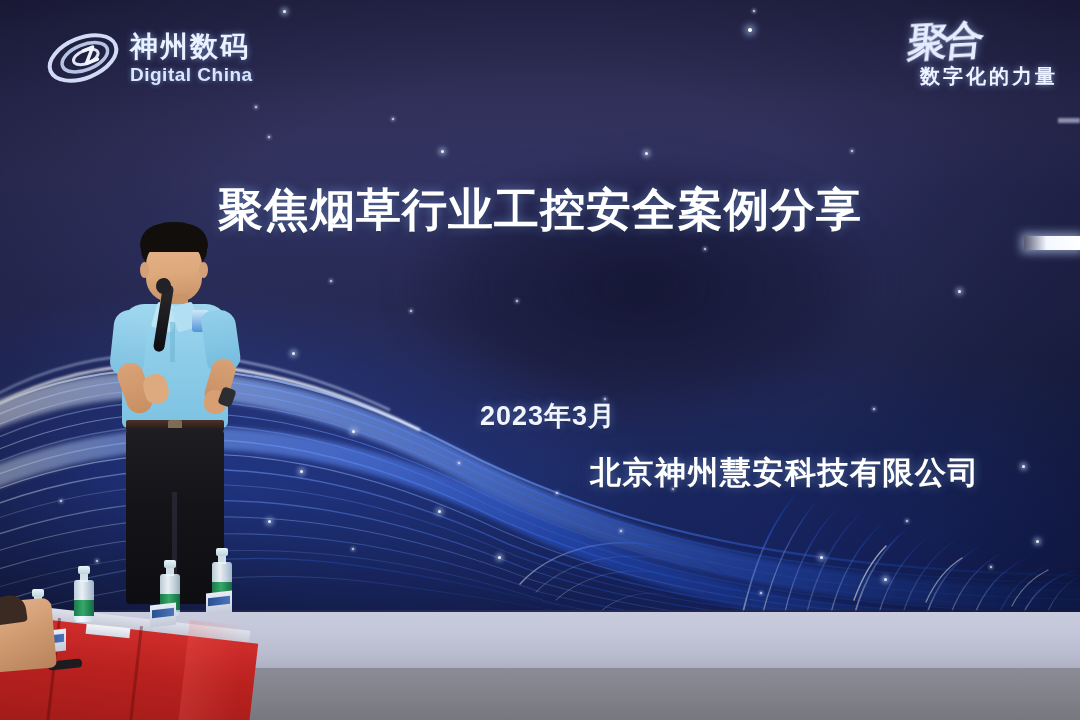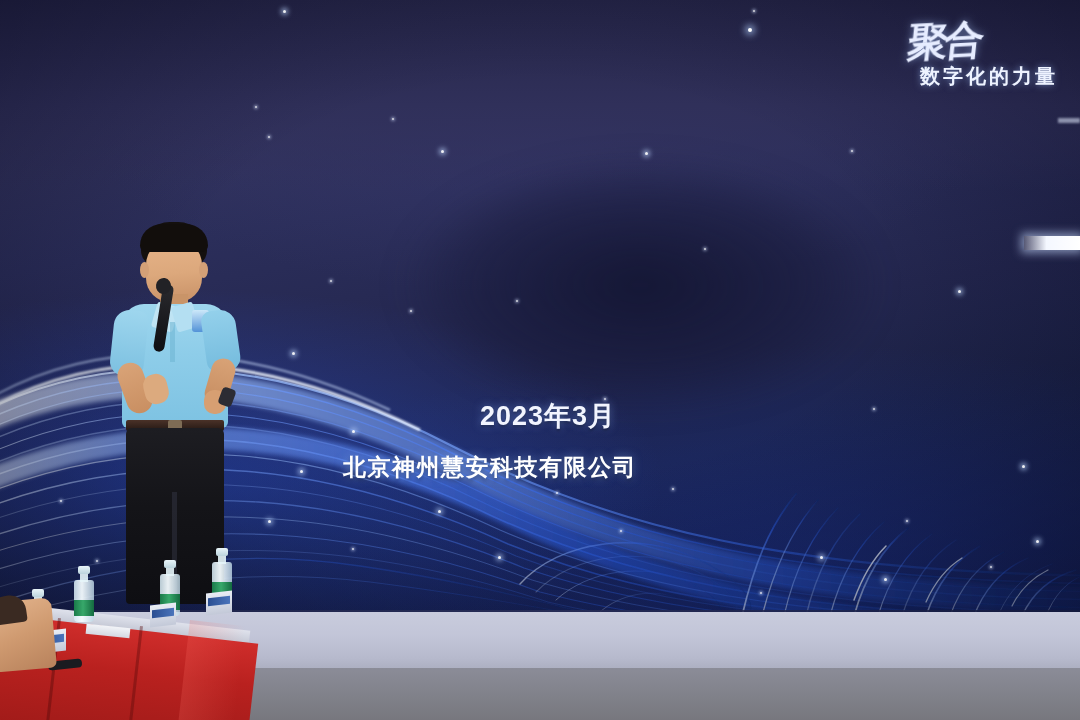--- a/index.html
+++ b/index.html
@@ -91,22 +91,22 @@
     font-size:45px;font-weight:bold;color:#ffffff;letter-spacing:1px;
     text-shadow:0 0 10px rgba(140,180,255,.55),0 2px 4px rgba(0,0,0,.45);
   }
   .slide-date{
     position:absolute;left:8px;top:350px;width:1080px;text-align:center;
     font-size:27px;font-weight:bold;color:#f2f5ff;letter-spacing:1px;
     text-shadow:0 0 9px rgba(140,180,255,.5),0 2px 3px rgba(0,0,0,.4);
     margin-top:48px;
   }
   .slide-company{
-    position:absolute;left:0;top:452px;width:980px;text-align:center;
-    font-size:23px;font-weight:bold;color:#ffffff;letter-spacing:1.5px;
+    position:absolute;left:0;top:452px;width:980px;text-align:right;
+    font-size:31px;font-weight:bold;color:#ffffff;letter-spacing:1.5px;
     text-shadow:0 0 10px rgba(150,190,255,.55),0 2px 4px rgba(0,0,0,.4);
   }
 
   .edge-light{
     position:absolute;right:0;top:236px;width:56px;height:14px;
     background:linear-gradient(90deg,rgba(255,255,255,.25),#f4f7ff 40%,#ffffff);
     box-shadow:0 0 10px 3px rgba(200,220,255,.6);
   }
   .edge-light2{
     position:absolute;right:0;top:118px;width:22px;height:5px;
@@ -433,26 +433,43 @@
       <span class="dot sm" style="left:760px;top:592px;"></span>
       <span class="dot sm" style="left:200px;top:468px;"></span>
       <span class="dot md" style="left:150px;top:530px;"></span>
       <span class="dot sm" style="left:60px;top:500px;"></span>
       <span class="dot sm" style="left:96px;top:560px;"></span>
     </div>
 
     <div class="edge-light"></div>
     <div class="edge-light2"></div>
 
+    <div class="logo-dc">
+      <span class="swirl">
+        <svg viewBox="0 0 78 62" width="78" height="62" xmlns="http://www.w3.org/2000/svg" aria-hidden="true">
+          <g transform="rotate(-22 39 31)">
+            <ellipse cx="39" cy="31" rx="35" ry="20" fill="none" stroke="#dbe6ff" stroke-width="4" opacity="0.95"></ellipse>
+            <ellipse cx="41" cy="31" rx="24" ry="12.5" fill="none" stroke="#c5d6f5" stroke-width="3.5" opacity="0.9"></ellipse>
+            <ellipse cx="42" cy="31" rx="13" ry="6.5" fill="none" stroke="#eaf1ff" stroke-width="3" opacity="0.95"></ellipse>
+            <path d="M42,24.5 L52,24.5 L40,37.5 L52,37.5" fill="none" stroke="#f0f5ff" stroke-width="3.4" stroke-linecap="round" stroke-linejoin="round"></path>
+          </g>
+        </svg>
+      </span>
+      <span class="logo-words">
+        <span class="logo-cn">神州数码</span>
+        <span class="logo-en">Digital China</span>
+      </span>
+    </div>
 
     <div class="brandmark">
       <span class="brand-cal">聚合</span>
       <span class="brand-sub">数字化的力量</span>
     </div>
 
+    <div class="slide-title">聚焦烟草行业工控安全案例分享</div>
     <div class="slide-date">2023年3月</div>
     <div class="slide-company">北京神州慧安科技有限公司</div>
   </div>
 
   <div class="floor-shadowline"></div>
   <div class="floor"></div>
   <div class="floor-low"></div>
   <div class="floor-low2"></div>
 
   <div class="speaker">

